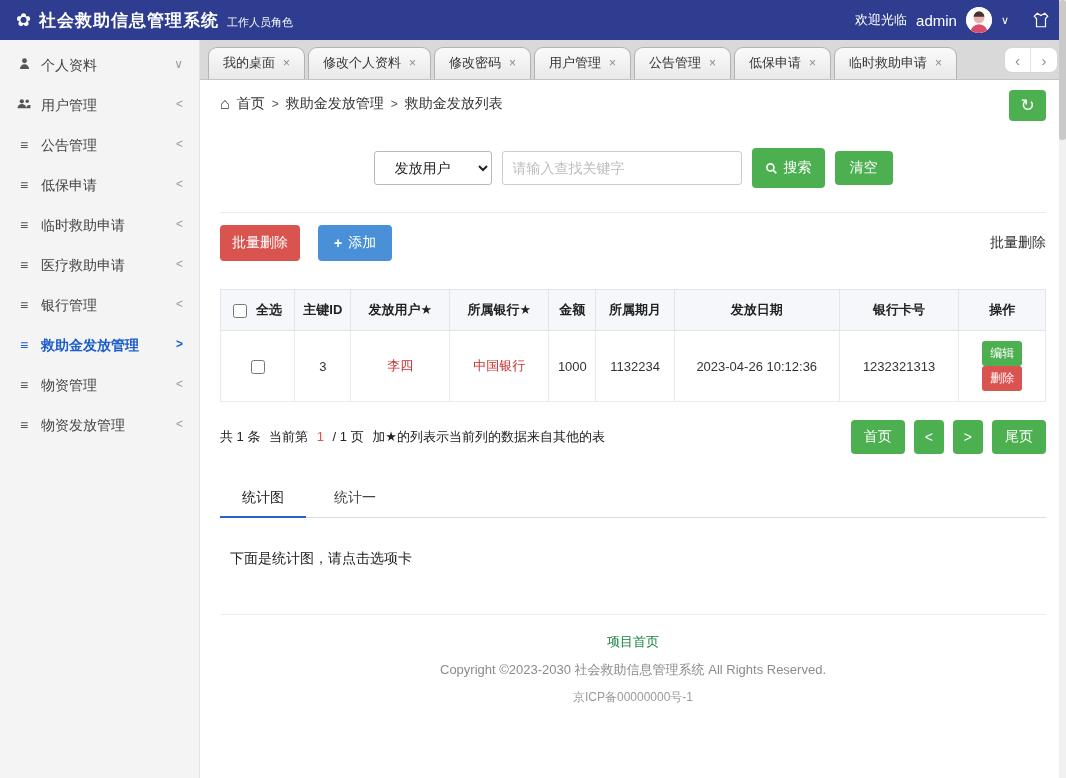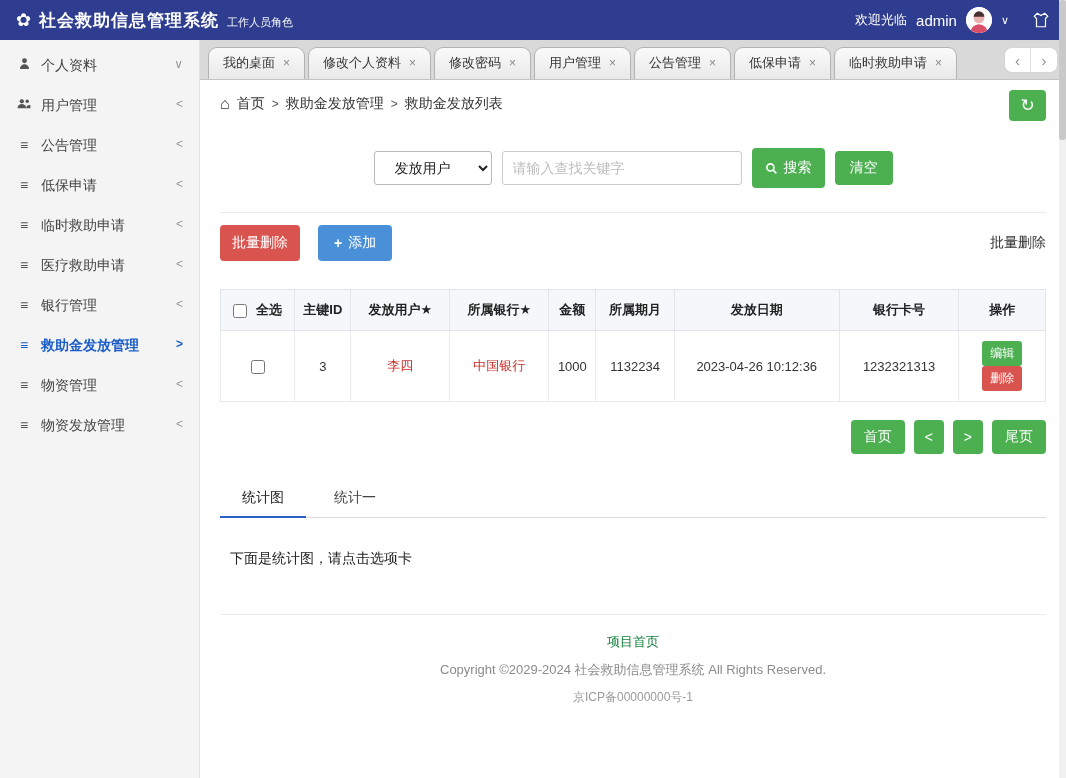--- a/index.html
+++ b/index.html
@@ -306,38 +306,45 @@
             <td>1232321313</td>
             <td>
               <button class="btn btn-green mini-btn">编辑</button>
               <button class="btn btn-red mini-btn">删除</button>
             </td>
           </tr>
         </tbody>
       </table>
 
       <div class="table-footer">
+        <div class="summary">
+          <span>共 1 条</span>
+          <span>当前第</span>
+          <span class="page-red">1</span>
+          <span>/ 1 页</span>
+          <span>加★的列表示当前列的数据来自其他的表</span>
+        </div>
         <div class="pager">
           <button class="btn btn-green">首页</button>
           <button class="btn btn-green small">&lt;</button>
           <button class="btn btn-green small">&gt;</button>
           <button class="btn btn-green">尾页</button>
         </div>
       </div>
 
       <div class="stats-tabs">
         <div class="stat-tab active">统计图</div>
         <div class="stat-tab">统计一</div>
       </div>
       <div class="stats-hint">下面是统计图，请点击选项卡</div>
     </div>
 
     <footer class="site-footer">
       <div class="f-line1">项目首页</div>
-      <div class="f-line2">Copyright ©2029-2024 社会救助信息管理系统 All Rights Reserved.</div>
+      <div class="f-line2">Copyright ©2023-2030 社会救助信息管理系统 All Rights Reserved.</div>
       <div class="f-line3">京ICP备00000000号-1</div>
     </footer>
   </main>
 </div>
 
 <div class="scrollbar">
   <div class="scroll-thumb"></div>
 </div>
 
 </body></html>

